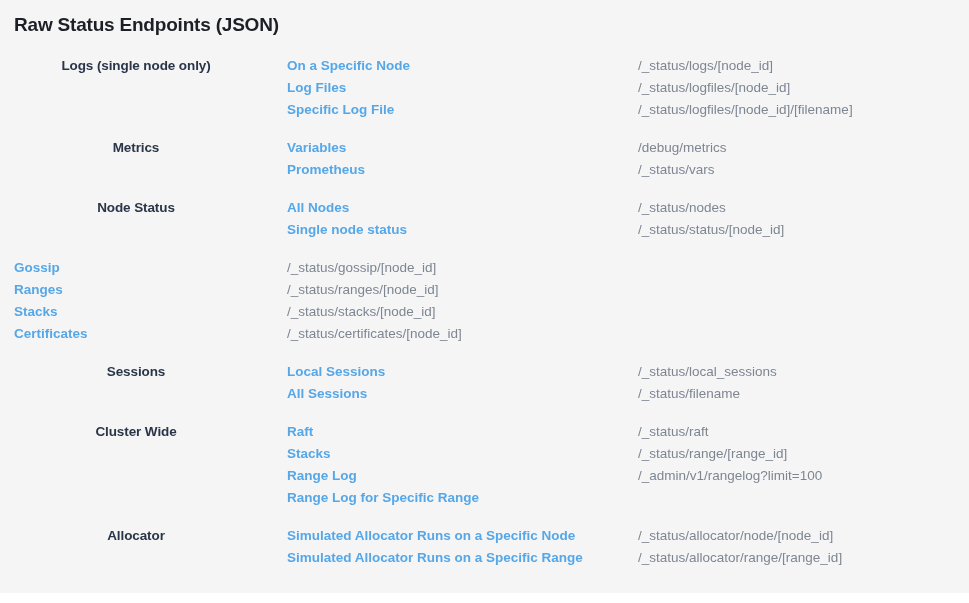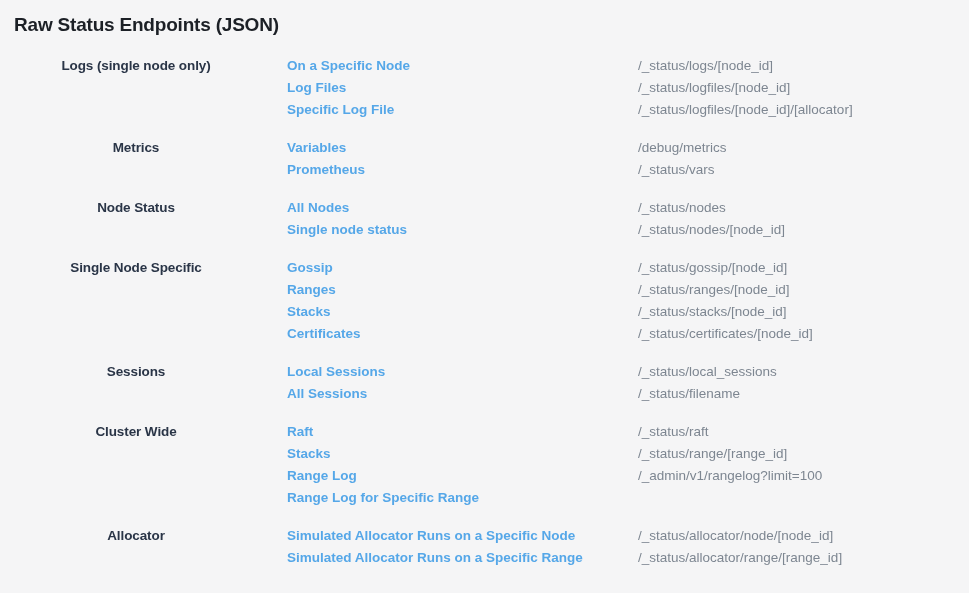--- a/index.html
+++ b/index.html
@@ -81,40 +81,39 @@
     <div class="sections" id="sections">
         <div class="section">
           <div class="cell category-cell">Logs (single node only)</div>
           <a class="cell endpoint-link">On a Specific Node</a>
           <div class="cell endpoint-path">/_status/logs/[node_id]</div>
           <div class="cell category-cell"></div>
           <a class="cell endpoint-link">Log Files</a>
           <div class="cell endpoint-path">/_status/logfiles/[node_id]</div>
           <div class="cell category-cell"></div>
           <a class="cell endpoint-link">Specific Log File</a>
-          <div class="cell endpoint-path">/_status/logfiles/[node_id]/[allocator]</div>
+          <div class="cell endpoint-path">/_status/logfiles/[node_id]/[filename]</div>
         </div>
         <div class="section">
           <div class="cell category-cell">Metrics</div>
           <a class="cell endpoint-link">Variables</a>
           <div class="cell endpoint-path">/debug/metrics</div>
           <div class="cell category-cell"></div>
           <a class="cell endpoint-link">Prometheus</a>
           <div class="cell endpoint-path">/_status/vars</div>
         </div>
         <div class="section">
           <div class="cell category-cell">Node Status</div>
           <a class="cell endpoint-link">All Nodes</a>
           <div class="cell endpoint-path">/_status/nodes</div>
           <div class="cell category-cell"></div>
           <a class="cell endpoint-link">Single node status</a>
-          <div class="cell endpoint-path">/_status/nodes/[node_id]</div>
+          <div class="cell endpoint-path">/_status/status/[node_id]</div>
         </div>
         <div class="section">
-          <div class="cell category-cell">Single Node Specific</div>
           <a class="cell endpoint-link">Gossip</a>
           <div class="cell endpoint-path">/_status/gossip/[node_id]</div>
           <div class="cell category-cell"></div>
           <a class="cell endpoint-link">Ranges</a>
           <div class="cell endpoint-path">/_status/ranges/[node_id]</div>
           <div class="cell category-cell"></div>
           <a class="cell endpoint-link">Stacks</a>
           <div class="cell endpoint-path">/_status/stacks/[node_id]</div>
           <div class="cell category-cell"></div>
           <a class="cell endpoint-link">Certificates</a>

